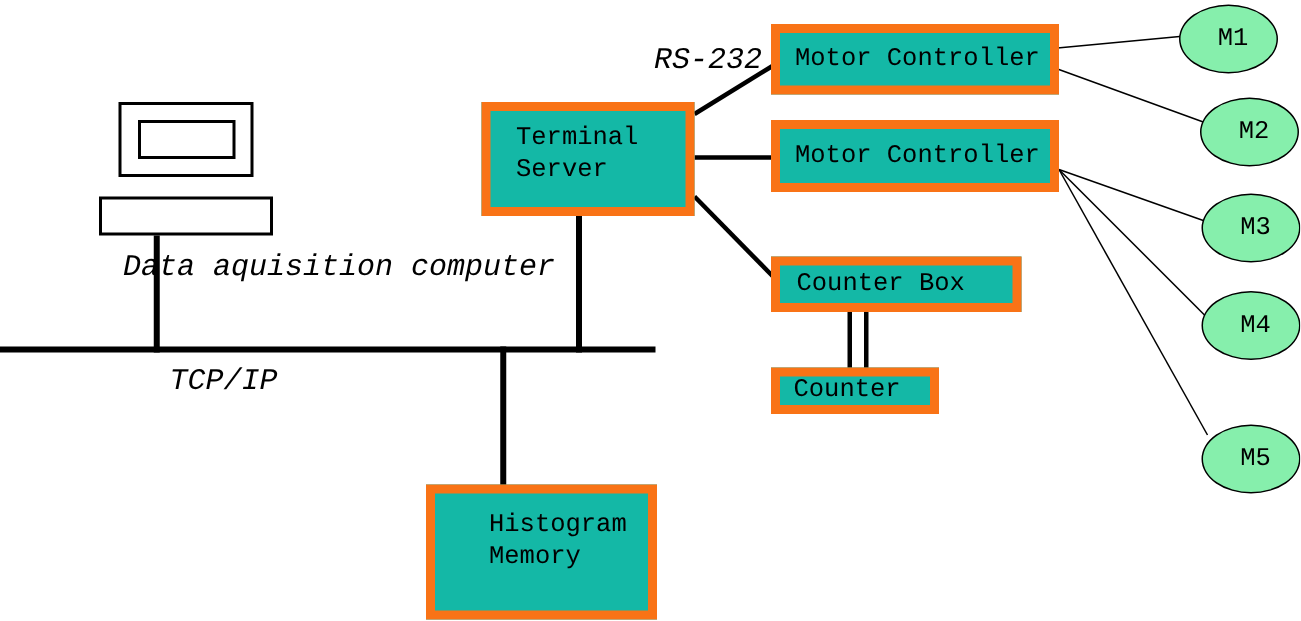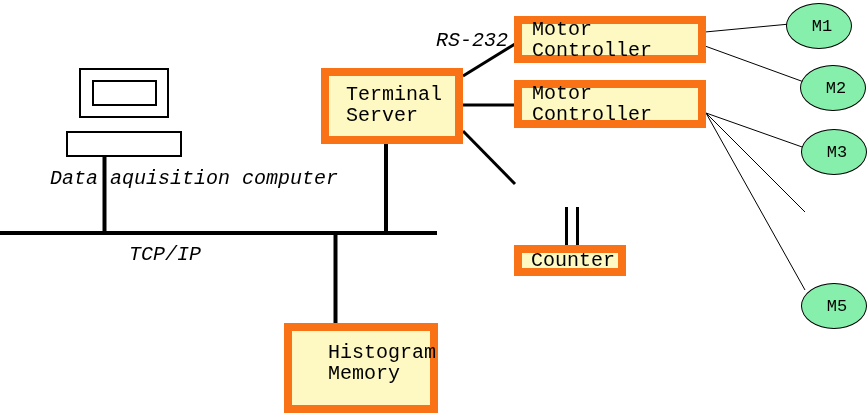--- a/index.html
+++ b/index.html
@@ -3,41 +3,41 @@
 <meta charset="utf-8">
 <style>
   html,body { margin:0; padding:0; background:#ffffff; }
   .canvas {
     position:relative; width:867px; height:414px; background:#ffffff;
     font-family:"Liberation Mono", monospace; color:#000000; overflow:hidden;
   }
   .lines { position:absolute; left:0; top:0; }
   .box {
     position:absolute; box-sizing:border-box;
-    border:8px solid #f97316; background:#fef9c3;
-    font-size:20px; line-height:21px; white-space:pre-line;
+    border:6px solid #f97316; background:#14b8a6;
+    font-size:17px; line-height:21px; white-space:pre-line;
   }
   .vcenter { display:flex; align-items:center; }
   .label { position:absolute; font-size:20px; line-height:20px; white-space:pre;font-style:italic; }
   .motor {
     position:absolute; box-sizing:border-box; width:66px; height:46px;
     border:1px solid #000; border-radius:50%; background:#86efac;
     display:flex; align-items:center; justify-content:center;
     font-size:17px; padding-left:6px;
   }
   .iconbox { position:absolute; box-sizing:border-box; border:2px solid #000; background:#fff; }
 </style>
 </head>
 <body>
 
 <div class="canvas">
 
-  <div class="label" style="left:50px; top:169px;">Data aquisition computer</div>
+  <div class="label" style="left:82px; top:169px;">Data aquisition computer</div>
 
-  <div class="label" style="left:129px; top:245px;">TCP/IP</div>
+  <div class="label" style="left:113px; top:245px;">TCP/IP</div>
 
   <div class="label" style="left:436px; top:31px;">RS-232</div>
 
   <svg class="lines" width="867" height="414" viewBox="0 0 867 414">
 
     <line x1="0" y1="233" x2="437" y2="233" stroke="#000" stroke-width="4"></line>
 
     <line x1="104.5" y1="155" x2="104.5" y2="235" stroke="#000" stroke-width="4"></line>
 
     <line x1="386" y1="143" x2="386" y2="235" stroke="#000" stroke-width="4"></line>
@@ -64,24 +64,26 @@
   </div>
   <div class="iconbox" style="left:66px; top:131px; width:116px; height:26px;"></div>
 
   <div class="box" style="left:321px; top:68px; width:142px; height:76px; padding:8px 14px 0 17px;">Terminal
 Server</div>
 
   <div class="box vcenter" style="left:514px; top:16px; width:192px; height:47px; padding-left:10px;">Motor Controller</div>
 
   <div class="box vcenter" style="left:514px; top:80px; width:192px; height:48px; padding-left:10px;">Motor Controller</div>
 
+  <div class="box vcenter" style="left:514px; top:171px; width:167px; height:37px; padding-left:11px;">Counter Box</div>
 
   <div class="box vcenter" style="left:514px; top:245px; width:112px; height:31px; padding-left:9px;">Counter</div>
 
   <div class="box" style="left:284px; top:323px; width:154px; height:90px; padding:11px 0 0 36px;">Histogram
 Memory</div>
 
   <div class="motor" style="left:786px; top:3px;">M1</div>
   <div class="motor" style="left:800px; top:65px;">M2</div>
   <div class="motor" style="left:801px; top:129px;">M3</div>
+  <div class="motor" style="left:801px; top:194px;">M4</div>
   <div class="motor" style="left:801px; top:283px;">M5</div>
 
 </div>
 
 </body></html>

